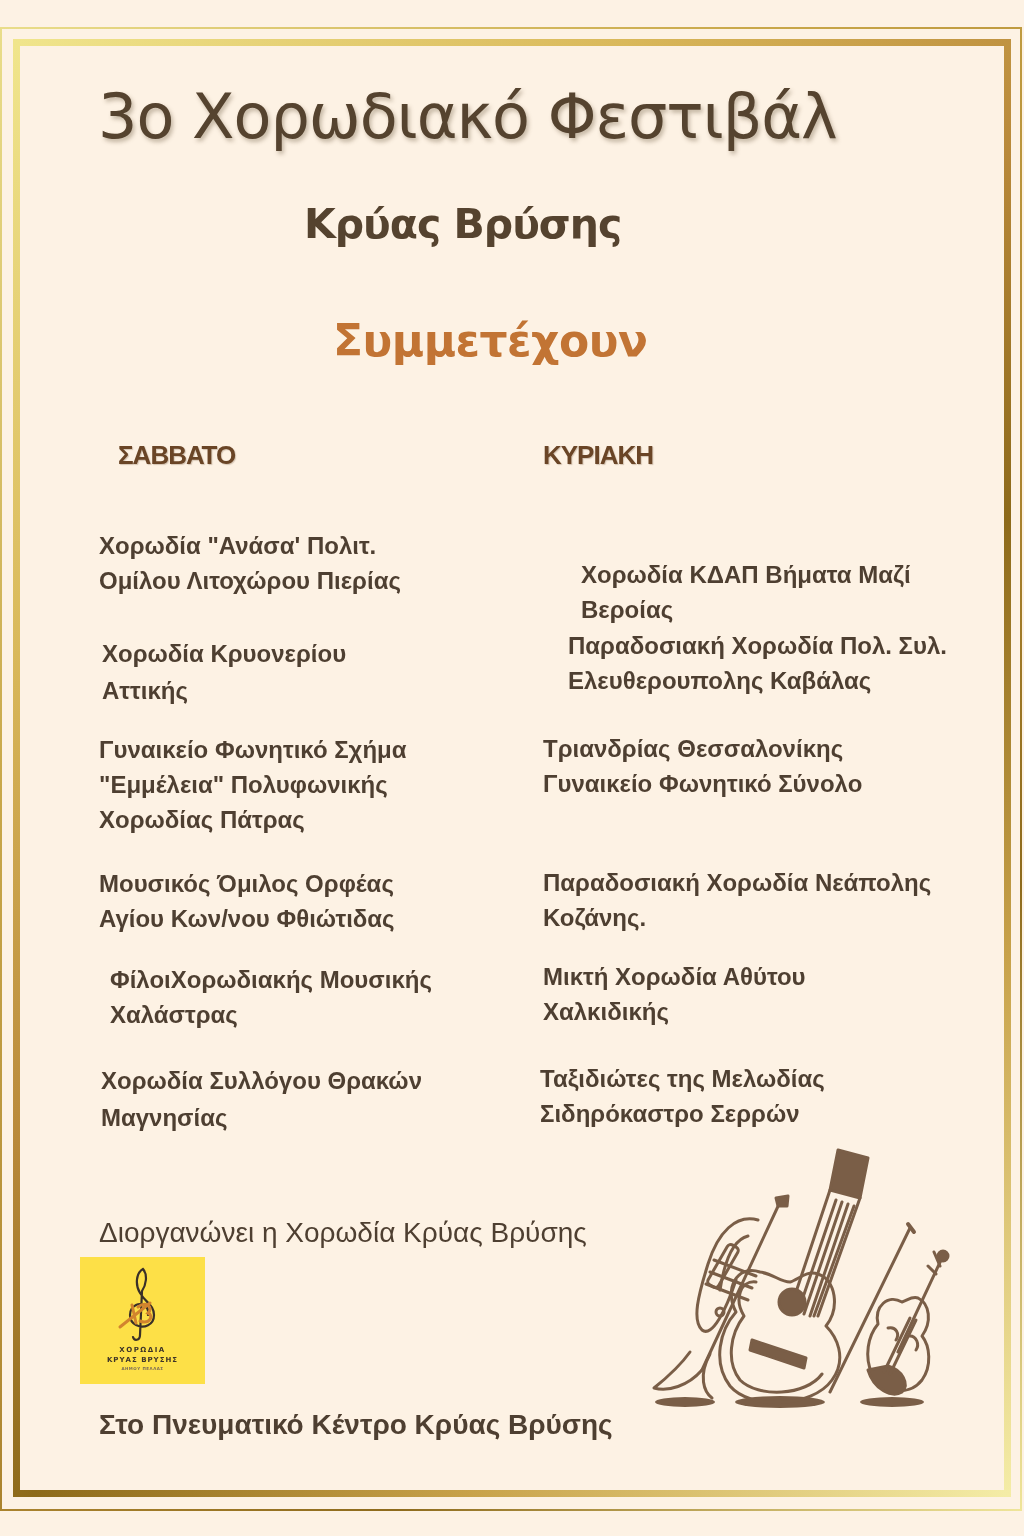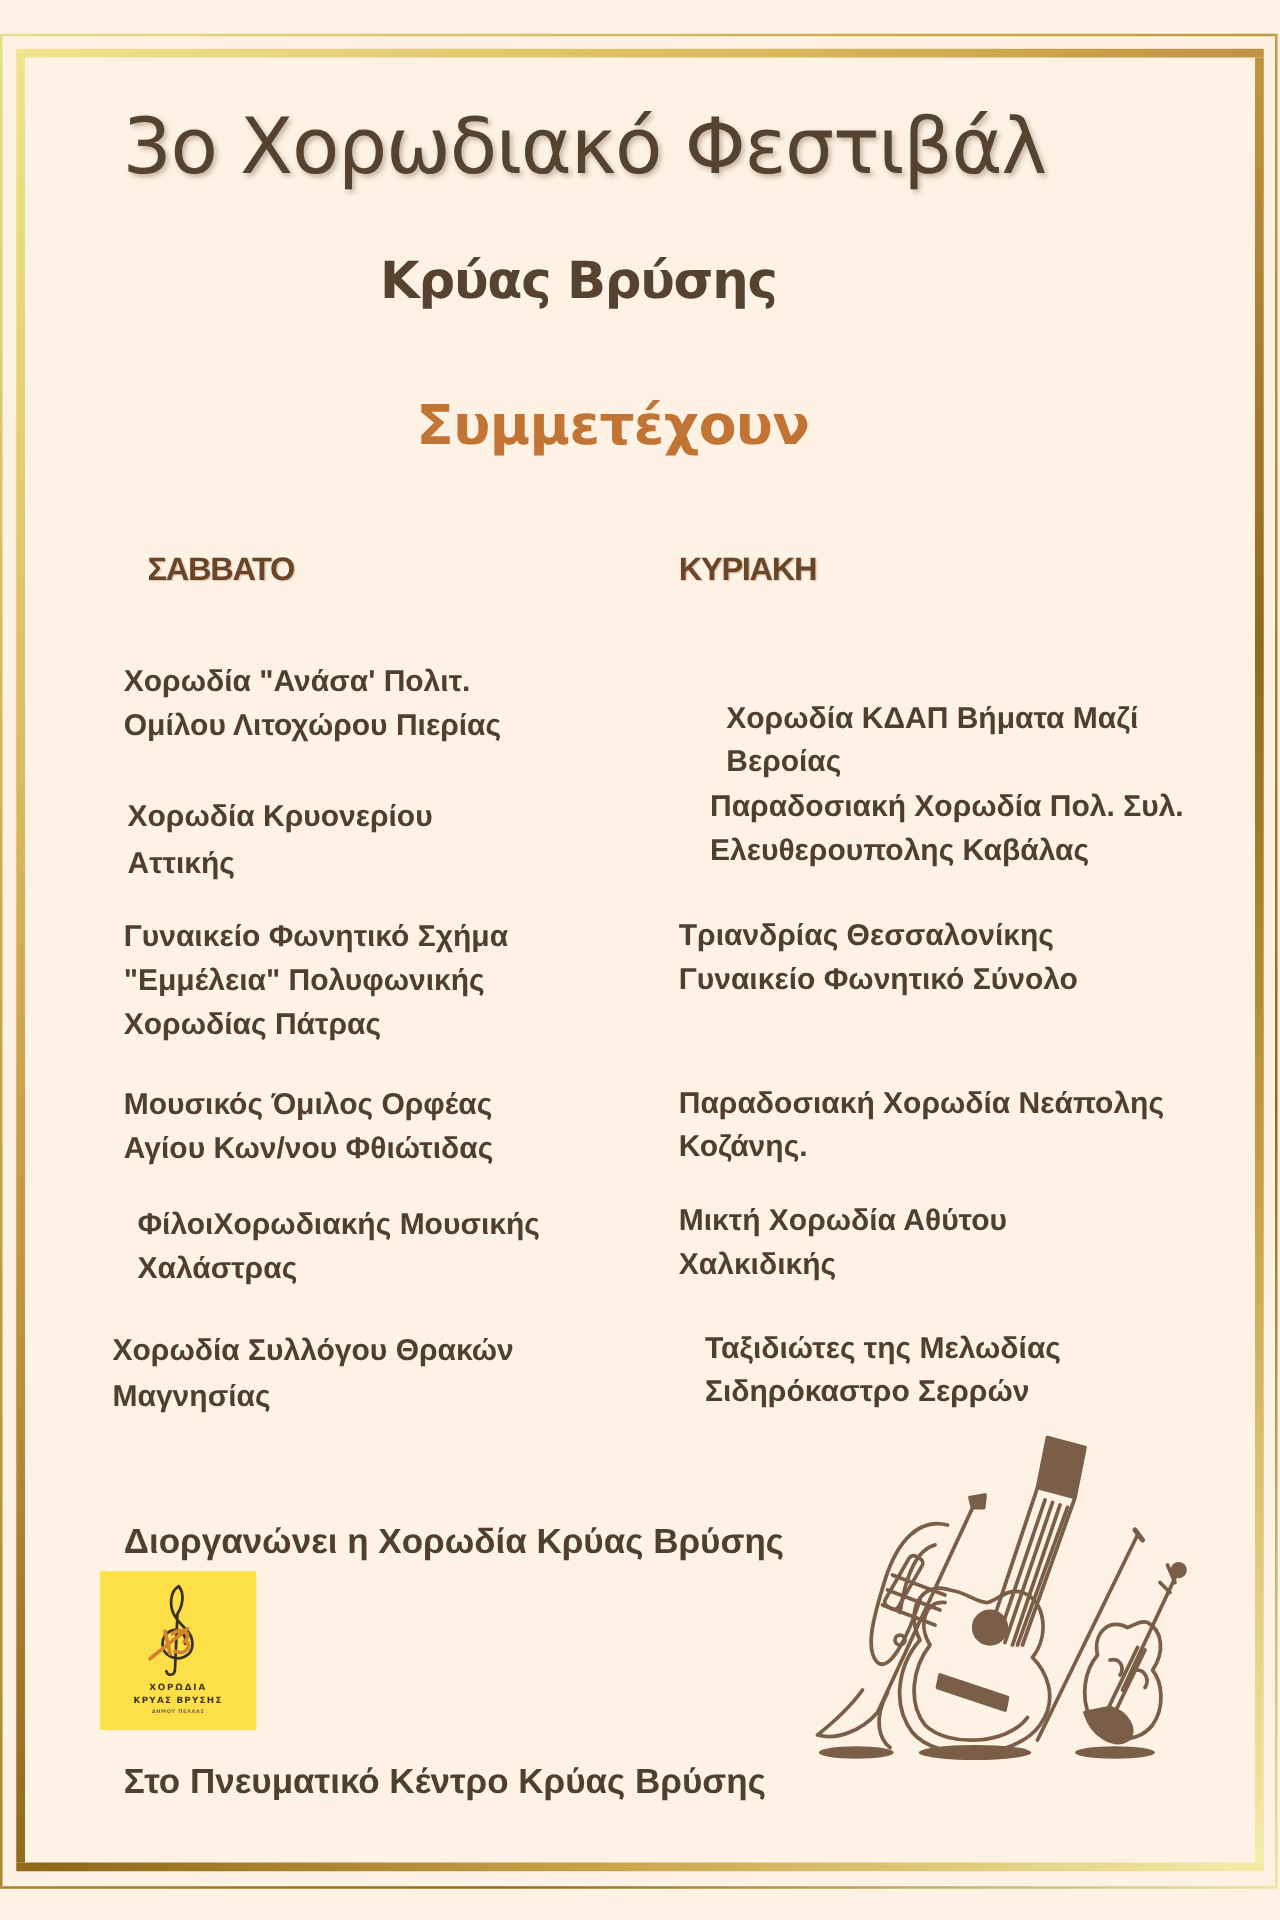--- a/index.html
+++ b/index.html
@@ -42,21 +42,21 @@
     text-shadow: 1px 1px 1px rgba(90,60,30,0.25);
   }
   .choir {
     position: absolute; width: 400px;
     font-family: "Liberation Sans", sans-serif; font-weight: bold;
     font-size: 24px; line-height: 35px; color: #4e3f31;
   }
 
   .organizer {
     position: absolute; left: 99px; top: 1217px;
-    font-family: "Liberation Sans", sans-serif; font-weight: bold;
+    font-family: "Liberation Sans", sans-serif; font-weight: normal;
     font-size: 28px; color: #4e3f31; white-space: nowrap;
   }
   .venue {
     position: absolute; left: 99px; top: 1409px;
     font-family: "Liberation Sans", sans-serif; font-weight: bold;
     font-size: 28px; color: #4e3f31; white-space: nowrap;
   }
 
   .logo {
     position: absolute; left: 80px; top: 1257px; width: 125px; height: 127px;
@@ -100,21 +100,21 @@
     <div>Χορωδίας Πάτρας</div>
   </div>
   <div class="choir" style="left:99px; top:866px;">
     <div>Μουσικός Όμιλος Ορφέας</div>
     <div>Αγίου Κων/νου Φθιώτιδας</div>
   </div>
   <div class="choir" style="left:99px; top:962px;margin-left:11px;">
     <div>ΦίλοιΧορωδιακής Μουσικής</div>
     <div>Χαλάστρας</div>
   </div>
-  <div class="choir" style="left:90px; top:1062px; line-height:37px;">
+  <div class="choir" style="left:101px; top:1062px; line-height:37px;">
     <div>Χορωδία Συλλόγου Θρακών</div>
     <div>Μαγνησίας</div>
   </div>
 </div>
 
 <div>
   <div class="day-heading" style="left:543px;">ΚΥΡΙΑΚΗ</div>
 
   <div class="choir" style="left:543px; top:557px;margin-left:38px;">
     <div>Χορωδία ΚΔΑΠ Βήματα Μαζί</div>
@@ -129,21 +129,21 @@
     <div>Γυναικείο Φωνητικό Σύνολο</div>
   </div>
   <div class="choir" style="left:543px; top:865px; width:420px;">
     <div>Παραδοσιακή Χορωδία Νεάπολης</div>
     <div>Κοζάνης.</div>
   </div>
   <div class="choir" style="left:543px; top:959px;">
     <div>Μικτή Χορωδία Αθύτου</div>
     <div>Χαλκιδικής</div>
   </div>
-  <div class="choir" style="left:540px; top:1061px;margin-left:24px;">
+  <div class="choir" style="left:540px; top:1061px;">
     <div>Ταξιδιώτες της Μελωδίας</div>
     <div>Σιδηρόκαστρο Σερρών</div>
   </div>
 </div>
 
 <div class="organizer">Διοργανώνει η Χορωδία Κρύας Βρύσης</div>
 
 <div class="logo">
   <svg width="65" height="80" viewBox="0 0 65 80">
     <path d="M33 4 C26 8 25 20 30 28 C36 38 44 40 44 50 C44 60 34 64 26 60 C18 56 18 44 26 40 C32 37 40 42 38 50 M33 4 C38 10 36 20 32 26 L30 70 C30 76 24 76 23 72" fill="none" stroke="#3a3028" stroke-width="2.2" stroke-linecap="round"></path>

